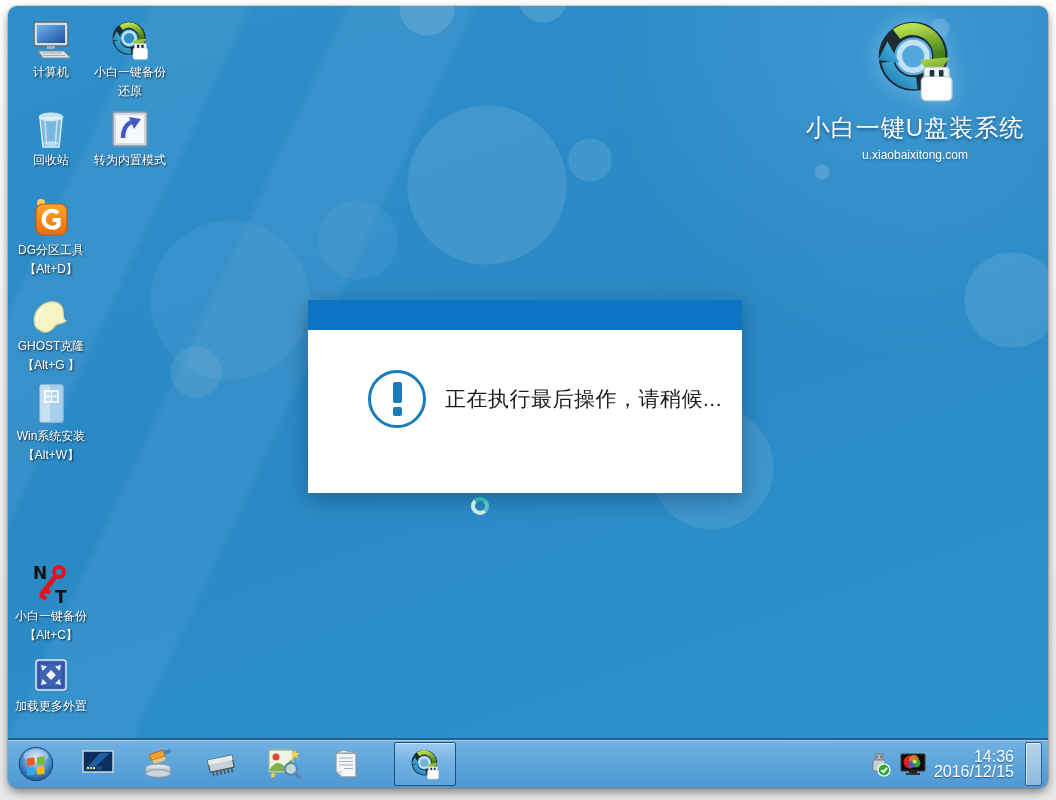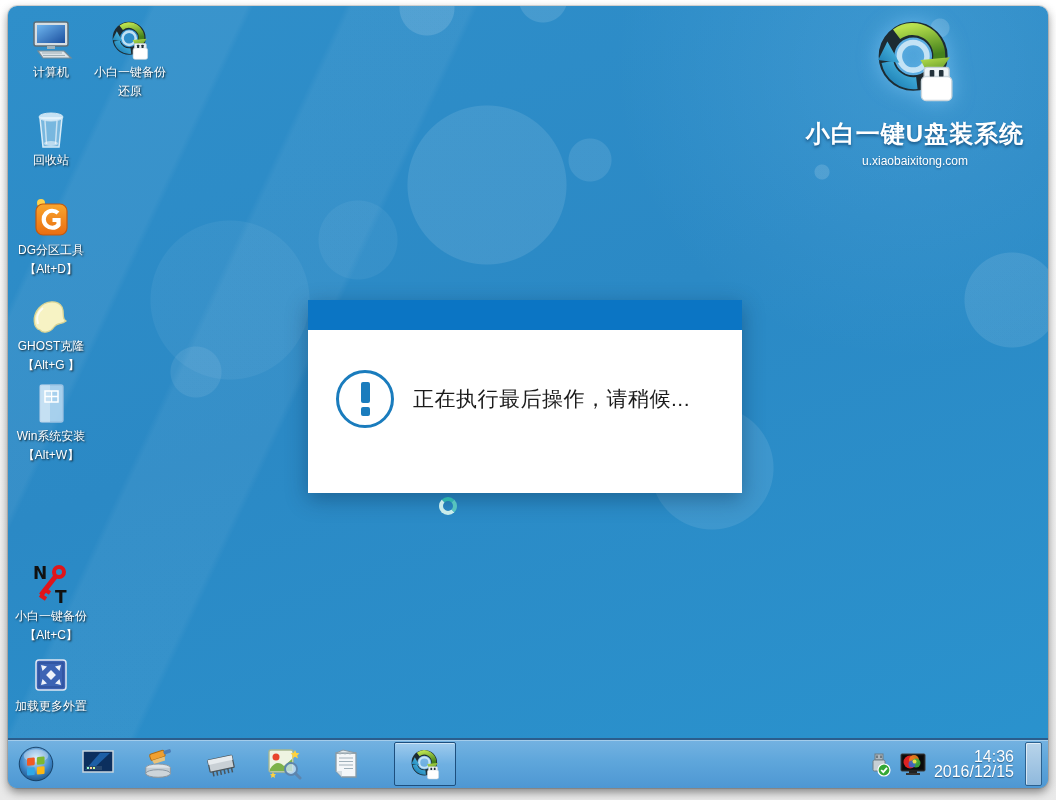--- a/index.html
+++ b/index.html
@@ -27,35 +27,35 @@
       radial-gradient(circle 8px at 814px 166px, rgba(255,255,255,.14) 0 7px, transparent 8px),
       radial-gradient(circle 80px at 222px 294px, rgba(255,255,255,.05) 0 79px, transparent 80px),
       radial-gradient(circle 40px at 350px 234px, rgba(255,255,255,.05) 0 39px, transparent 40px),
       radial-gradient(circle 420px at 900px 60px, rgba(150,215,255,.16), transparent 70%),
       linear-gradient(115deg, transparent 10%, rgba(255,255,255,.055) 10.5% 17%, transparent 17.5% 24%, rgba(255,255,255,.05) 24.5% 33%, transparent 33.5%),
       linear-gradient(160deg,#2f8fca 0%,#2b89c5 45%,#2a93ce 100%); }
 
   
   .brand { position:absolute; left:782px; top:8px; width:250px; text-align:center; color:#fff; }
   .brand .logo { filter:drop-shadow(0 0 10px rgba(140,210,255,.55)); }
-  .brand-title { font-size:24px; font-weight:bold; letter-spacing:1px; margin-top:8px;
+  .brand-title { font-size:24px; font-weight:normal; letter-spacing:1px; margin-top:2px;
     text-shadow:0 2px 3px rgba(0,40,80,.55); }
   .brand-url { font-size:12px; margin-top:4px; text-shadow:0 1px 2px rgba(0,40,80,.5); }
 
   
   .dicon { position:absolute; width:90px; text-align:center; cursor:default; }
   .dicon .art { height:44px; display:flex; align-items:flex-end; justify-content:center; }
   .dicon .lbl { color:#fff; font-size:12px; line-height:17px; margin-top:2px;
     text-shadow:1px 1px 2px rgba(0,0,0,.8); }
 
   
   .dialog { position:absolute; left:300px; top:294px; width:434px; height:193px;
     background:#fff; box-shadow:0 6px 20px rgba(0,25,55,.35); }
   .dialog-titlebar { height:30px; background:#0b75c4; }
-  .dialog-body { position:relative; height:211px; }
+  .dialog-body { position:relative; height:211px;margin-left:32px; }
   .dlg-row { display:flex; align-items:center; padding:40px 0 0 28px; }
   .excl-circle { width:58px; height:58px; border-radius:50%; border:3px solid #1a7cbd;
     display:flex; flex-direction:column; align-items:center; justify-content:center; gap:4px; flex:none; }
   .excl-bar { width:9px; height:21px; background:#1a7cbd; border-radius:2px; }
   .excl-dot { width:9px; height:9px; background:#1a7cbd; border-radius:2px; }
   .dlg-msg { font-size:21px; color:#1b1b1b; margin-left:19px; letter-spacing:.5px; white-space:nowrap; }
   .spinner { position:absolute; left:131px; top:167px; width:18px; height:18px; border-radius:50%;
     border:4px solid #c9ecea; border-top-color:#2fb3ab; border-right-color:#57c4be;
     animation:spin 1s linear infinite; }
   @keyframes spin { to { transform:rotate(360deg);} }
@@ -171,20 +171,32 @@
       <path d="M9 12 L31 12 L28 41 L12 41 Z" fill="rgba(210,235,250,.45)" stroke="#d8ecf8" stroke-width="1.5"></path>
       <ellipse cx="20" cy="11" rx="12" ry="4" fill="rgba(235,248,255,.8)" stroke="#cfe6f4" stroke-width="1"></ellipse>
       <ellipse cx="20" cy="37.5" rx="7" ry="2.5" fill="rgba(255,255,255,.5)"></ellipse>
       <path d="M14 15 L15.5 38 M26 15 L24.5 38" stroke="rgba(255,255,255,.6)" stroke-width="1.5"></path>
     </svg>
       </div>
     <div class="lbl">回收站</div>
     <div class="lbl"></div>
   </div>
 
+  <div class="dicon" style="left:77px;top:100px">
+    <div class="art">
+        <svg width="42" height="42" viewBox="0 0 42 42">
+      <rect x="4" y="4" width="34" height="34" rx="2" fill="#cfd9e4" stroke="#8696a6" stroke-width="1.5"></rect>
+      <rect x="7" y="7" width="28" height="28" fill="#f4f8fc"></rect>
+      <path d="M14 30 C14 19 20 14 26 13" fill="none" stroke="#4459c4" stroke-width="4.5"></path>
+      <polygon points="20,9 32,11 25,21" fill="#4459c4"></polygon>
+    </svg>
+      </div>
+    <div class="lbl">转为内置模式</div>
+    <div class="lbl"></div>
+  </div>
 
   <div class="dicon" style="left:-2px;top:190px">
     <div class="art">
         <svg width="42" height="44" viewBox="0 0 42 44">
       <circle cx="11" cy="7" r="4" fill="#ffd24a"></circle>
       <rect x="6" y="8" width="31" height="31" rx="7" fill="url(#dgg)" stroke="#c2590e" stroke-width="1.2"></rect>
       <path d="M28 17 A 8.5 8.5 0 1 0 28.5 29 L28.5 24 L22.5 24" fill="none" stroke="#ffffff" stroke-width="4.2"></path>
     </svg>
       </div>
     <div class="lbl">DG分区工具</div>

